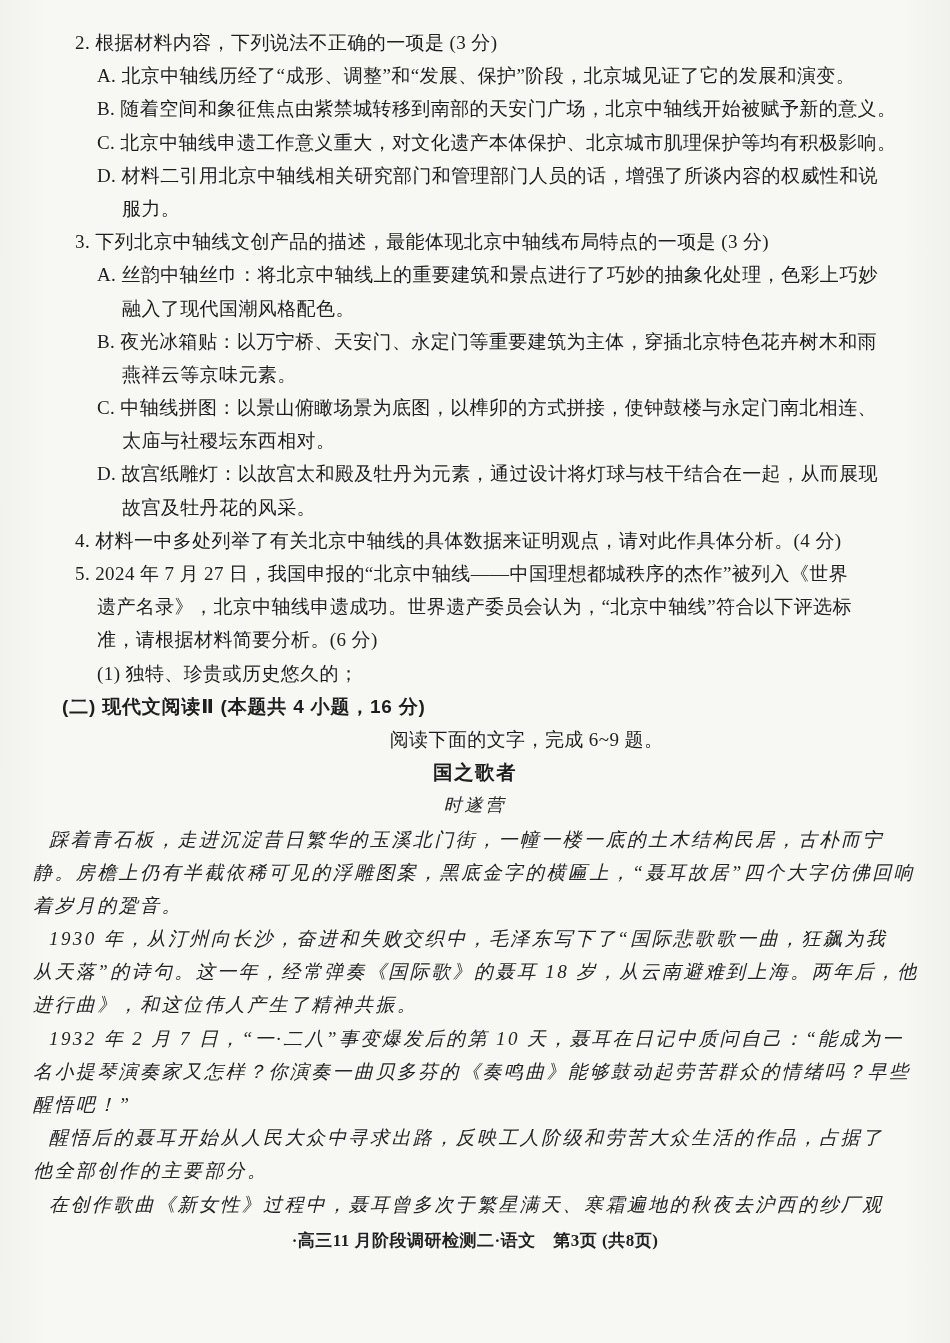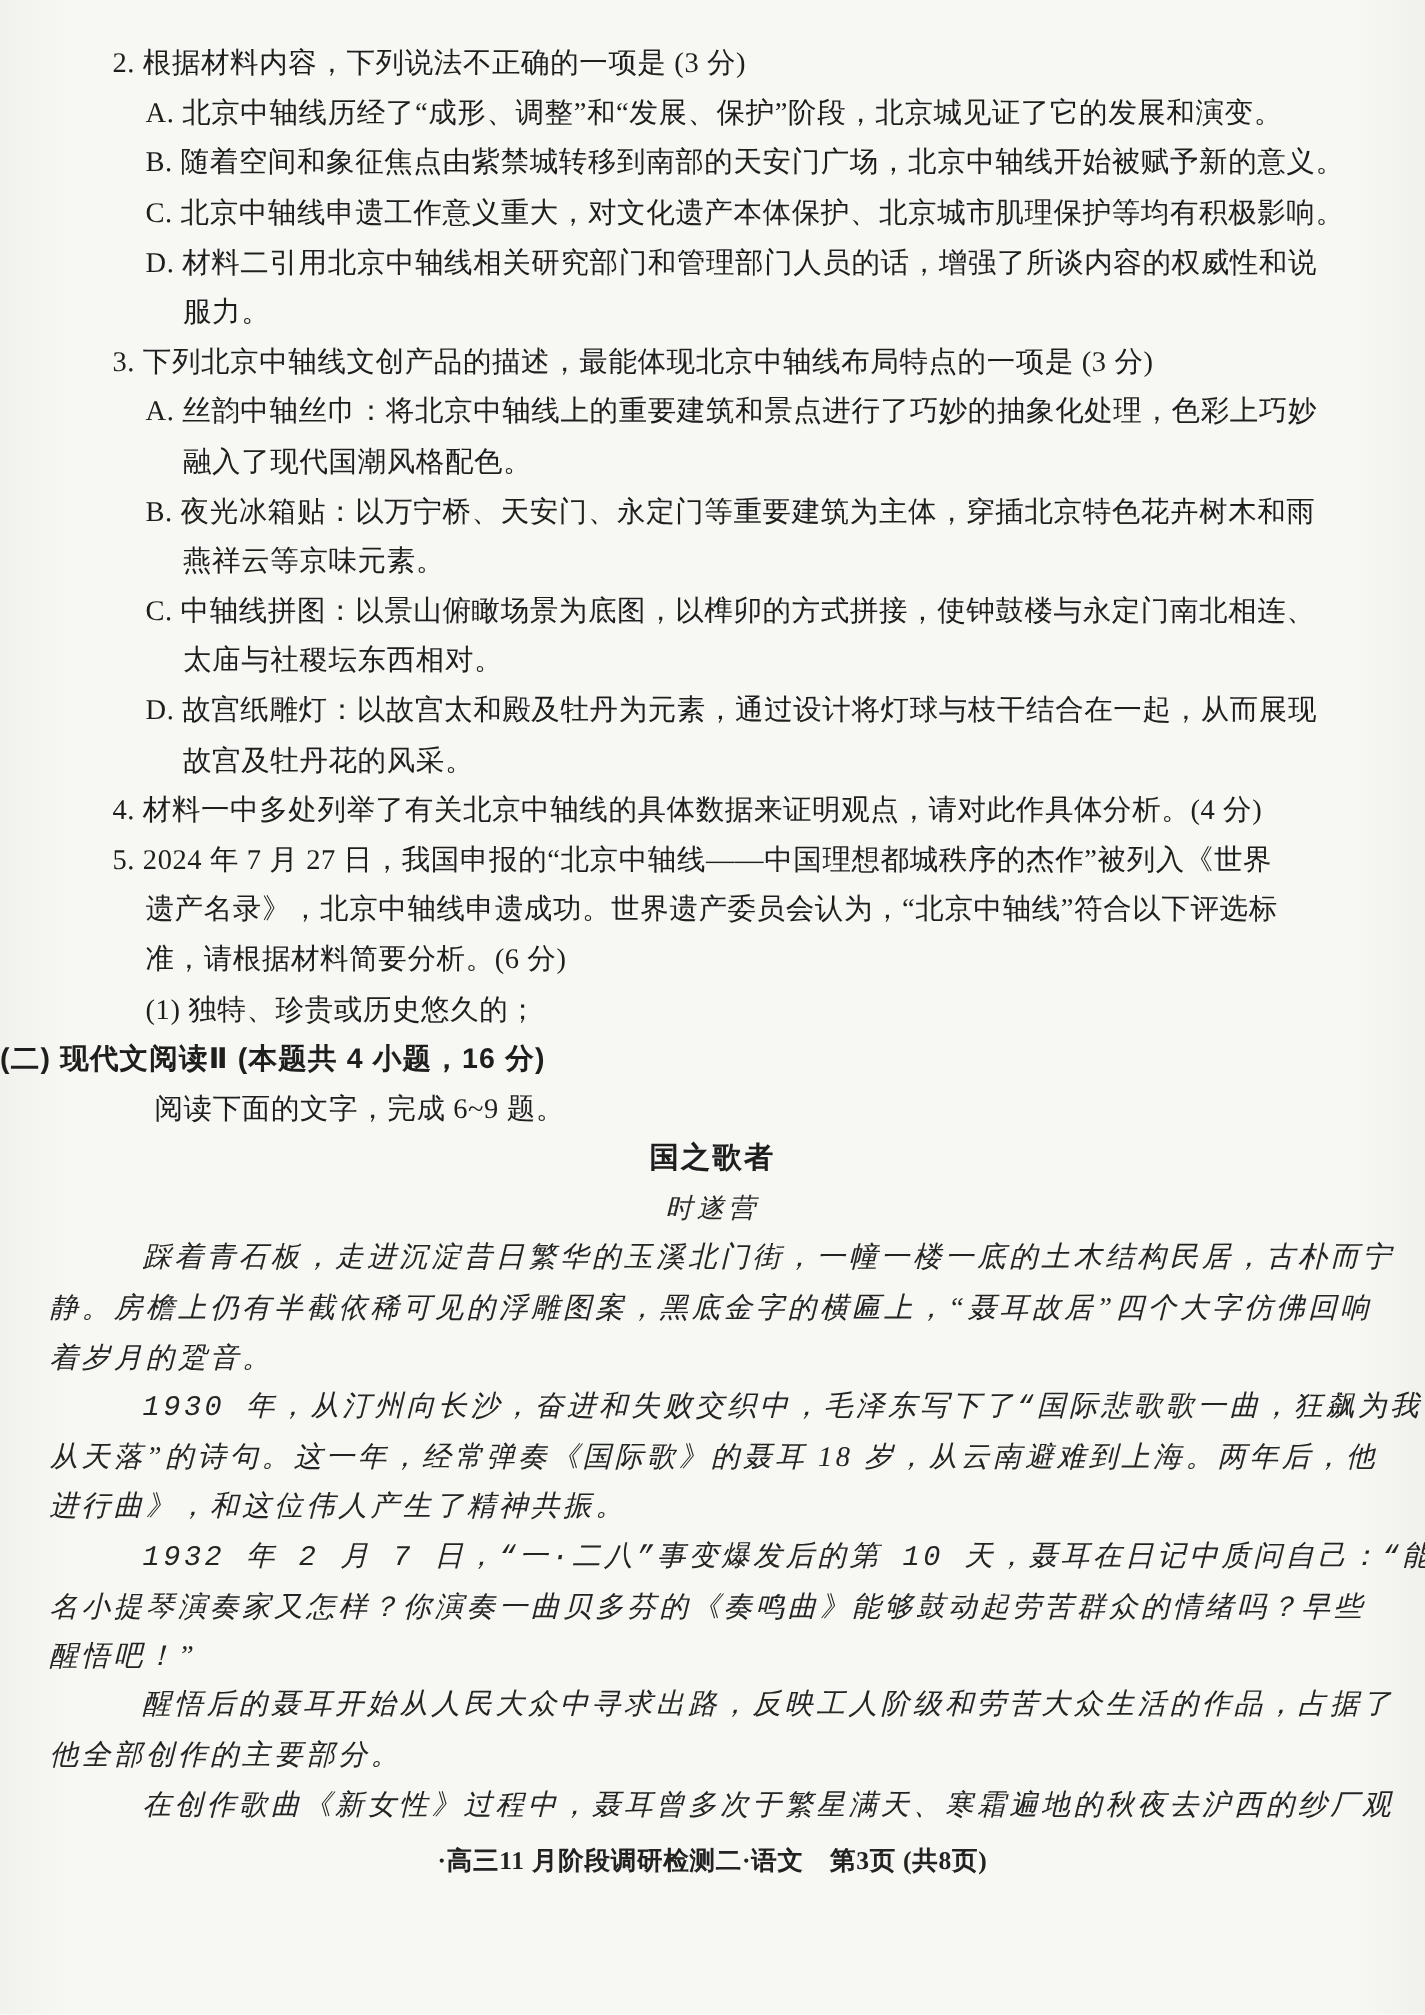--- a/index.html
+++ b/index.html
@@ -26,22 +26,22 @@
     line-height: 33.2px;
     font-size: 19px;
     letter-spacing: 0.4px;
     white-space: nowrap;
     overflow: visible;
   }
   
   .i-q    { padding-left: 75px; }   
   .i-opt  { padding-left: 97px; }   
   .i-optc { padding-left: 122px; }  
-  .i-sec  { }   
-  .i-read { padding-left: 103px; }  
+  .i-sec  { padding-left: 62px; }   
+  .i-read { padding-left: 103px; text-align: center; }  
   .sec-header {
     font-weight: bold;
     font-family: "Liberation Sans", "DejaVu Sans", sans-serif;
     letter-spacing: 0.8px;
   }
   .center { text-align: center; padding-left: 0; }
   .passage-title {
     font-weight: bold;
     font-family: "Liberation Sans", "DejaVu Sans", sans-serif;
     font-size: 19.5px;
@@ -53,21 +53,21 @@
     letter-spacing: 3px;
     color: #2a2a2a;
   }
   
   .psg {
     font-style: italic;
     padding-left: 33px;
     letter-spacing: 2.4px;
     color: #242424;
   }
-  .psg-first { padding-left: 95px; font-family: Liberation Mono, monospace; }
+  .psg-first { padding-left: 49px; }
   .footer {
     margin-top: 8px;
     text-align: center;
     font-size: 17px;
     font-weight: bold;
     letter-spacing: 0.5px;
     color: #222;
   }
 </style>
 </head>

